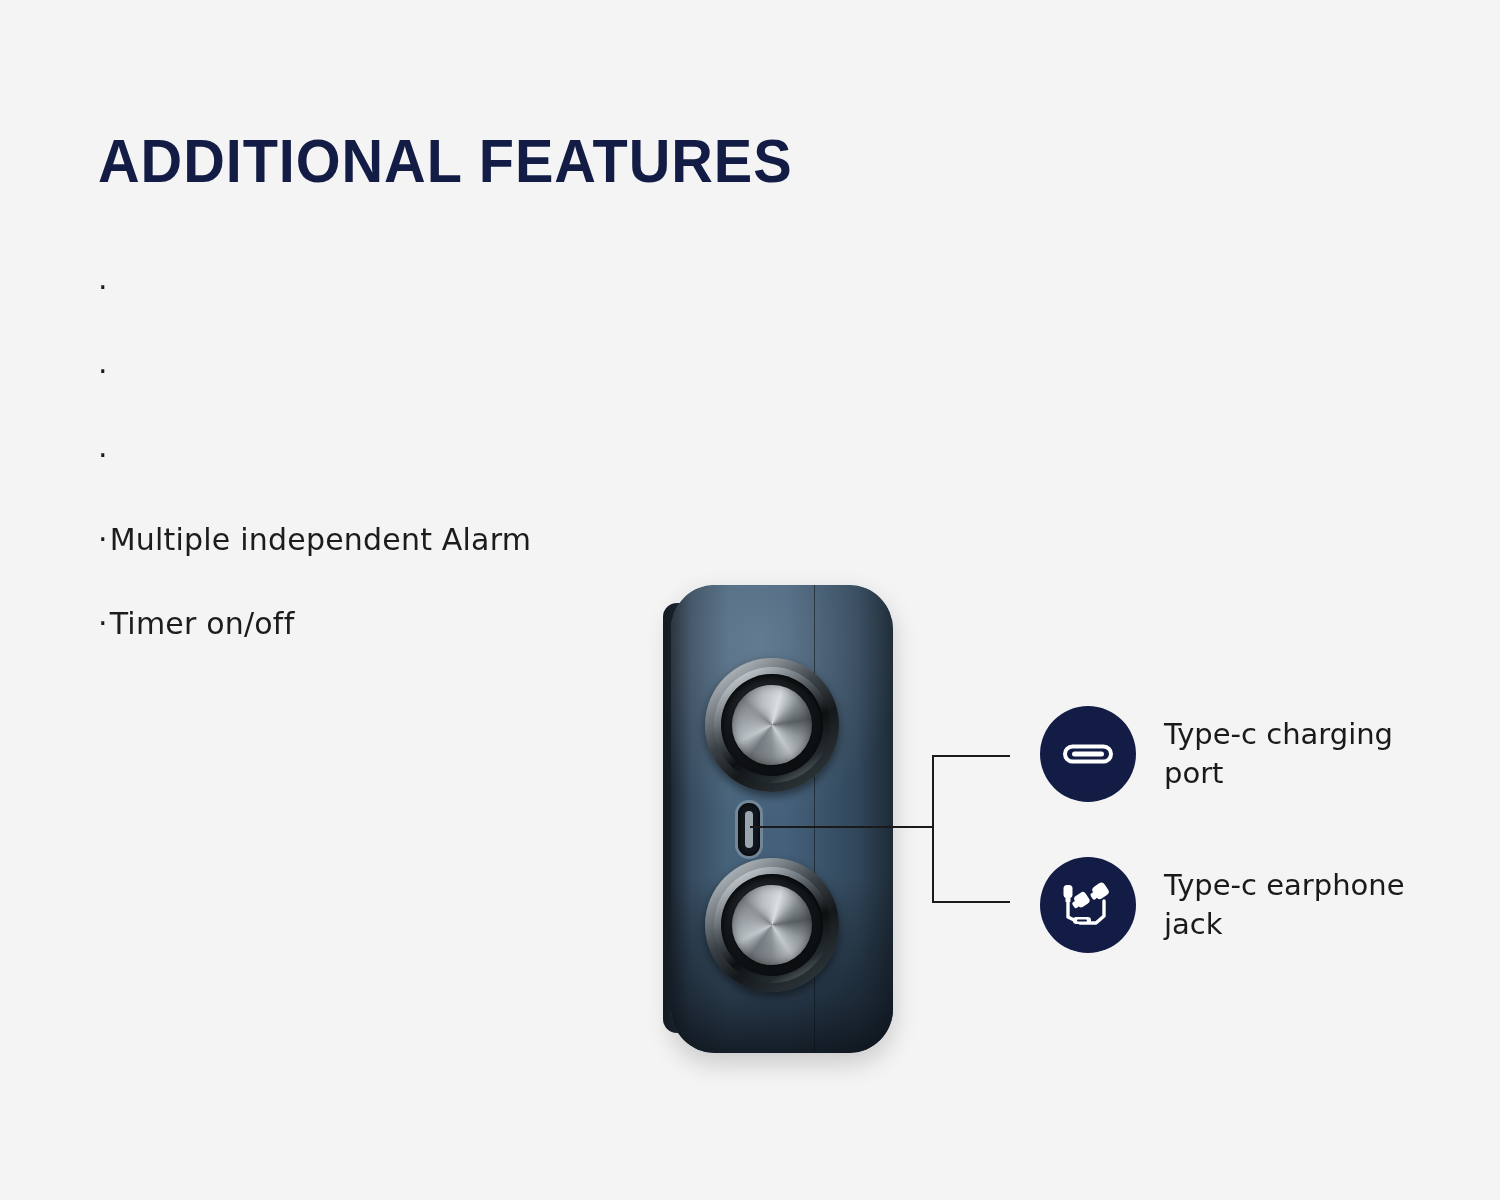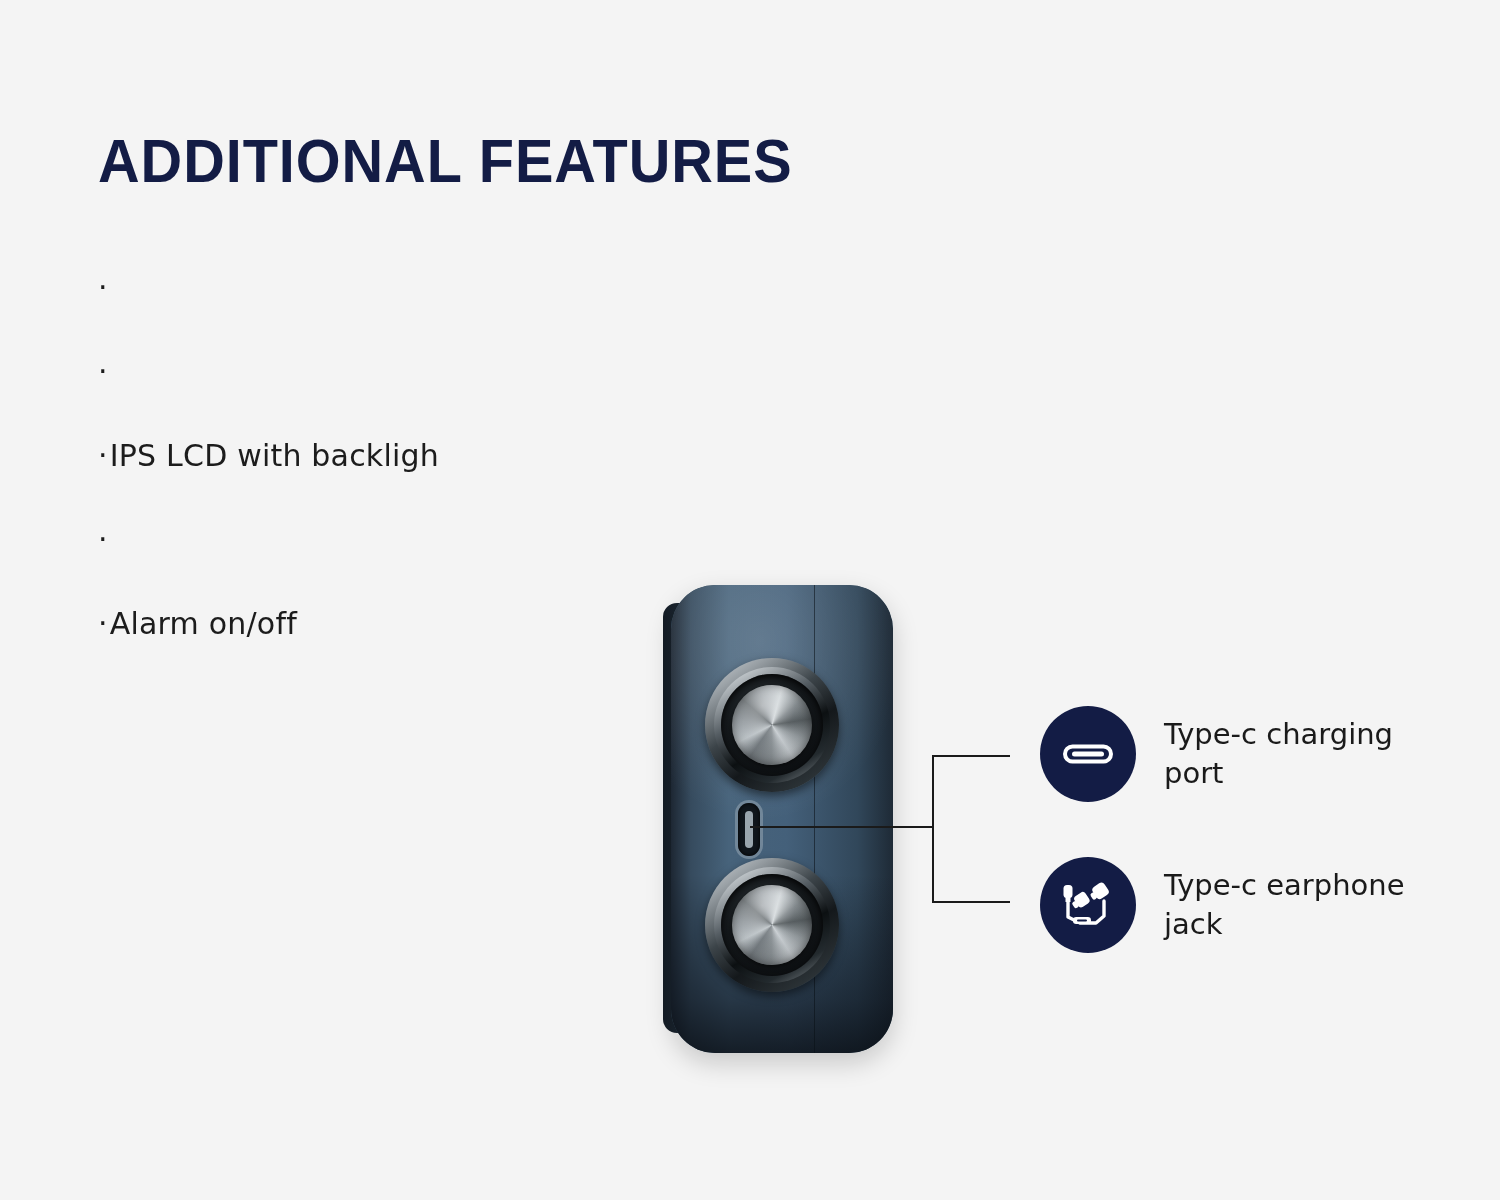--- a/index.html
+++ b/index.html
@@ -154,28 +154,28 @@
 
   <div class="features">
     <div class="feature">
       <span class="bullet">·</span>
     </div>
     <div class="feature">
       <span class="bullet">·</span>
     </div>
     <div class="feature">
       <span class="bullet">·</span>
-      <span>IPS LCD with backligh</span>
-    </div>
-    <div class="feature">
-      <span class="bullet">·</span>
-    </div>
-    <div class="feature">
-      <span class="bullet">·</span>
-      <span>Alarm on/off</span>
+    </div>
+    <div class="feature">
+      <span class="bullet">·</span>
+      <span>Multiple independent Alarm</span>
+    </div>
+    <div class="feature">
+      <span class="bullet">·</span>
+      <span>Timer on/off</span>
     </div>
   </div>
 
   <div class="device-wrap">
     <div class="dev-back"></div>
     <div class="dev-body">
       <div class="dev-body-tint"></div>
     </div>
     <div class="dev-shade"></div>
     <div class="dev-seam"></div>

